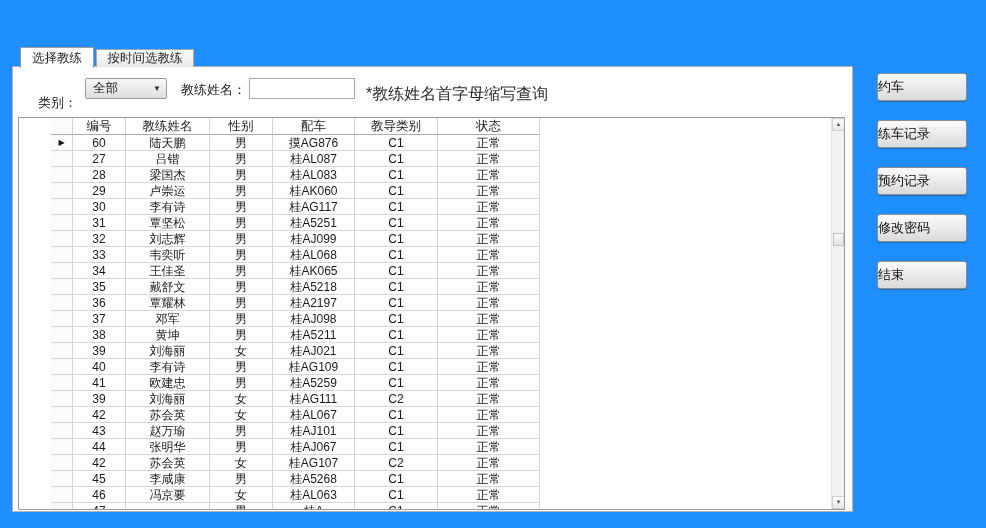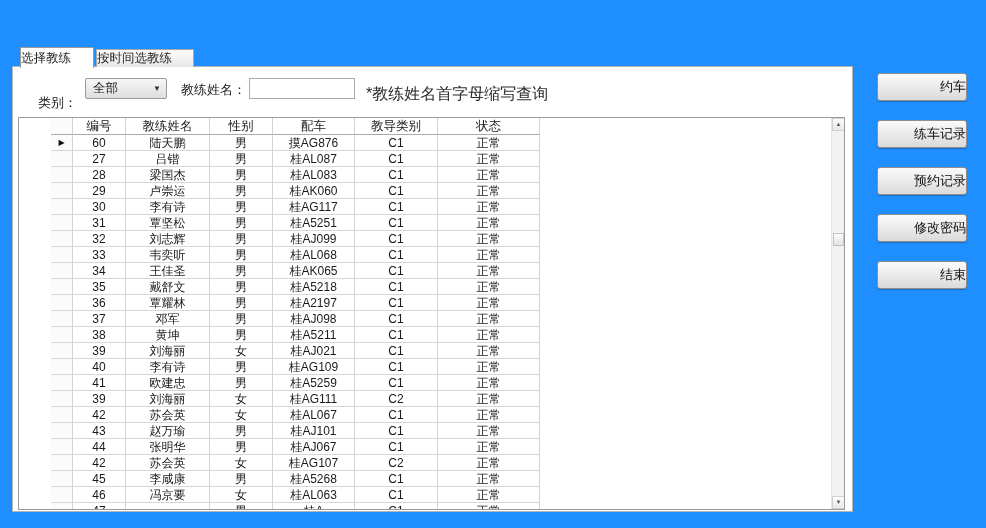--- a/index.html
+++ b/index.html
@@ -16,21 +16,21 @@
   
   #panel {
     position: absolute; left: 12px; top: 66px;
     width: 841px; height: 446px;
     background: #ffffff;
     border: 1px solid #b3b3b3;
     z-index: 1;
   }
 
   
-  .tab { position: absolute; text-align: left; font-size: 12.5px; cursor: default; }
+  .tab { position: absolute; text-align: center; font-size: 12.5px; cursor: default; }
   .tab-active {
     left: 20px; top: 47px; width: 74px; height: 21px;
     background: #ffffff; border: 1px solid #9a9a9a; border-bottom: none;
     line-height: 20px; z-index: 3;
   }
   .tab-inactive {
     left: 96px; top: 49px; width: 98px; height: 18px;
     background: linear-gradient(#fdfdfd, #e7e7e7);
     border: 1px solid #a8a8a8; border-bottom: none;
     line-height: 17px; color: #222; z-index: 2;
@@ -105,21 +105,21 @@
   #actions {
     position: absolute; left: 877px; top: 73px;
     display: flex; flex-direction: column; gap: 19px; z-index: 1;
   }
   .action-btn {
     width: 90px; height: 28px;
     background: linear-gradient(#fbfbfb, #dadada);
     border: 1px solid #8f8f8f; border-radius: 3px;
     font-size: 13px; color: #111;
     font-family: "Liberation Sans", sans-serif;
-    text-align: right; line-height: 26px; cursor: default;
+    text-align: left; line-height: 26px; cursor: default;
     box-shadow: 0 1px 1px rgba(0,0,0,0.25);
   }
 </style>
 </head>
 <body>
 
 <div id="window">
 
   <div class="tab tab-active">选择教练</div>
   <div class="tab tab-inactive">按时间选教练</div>

